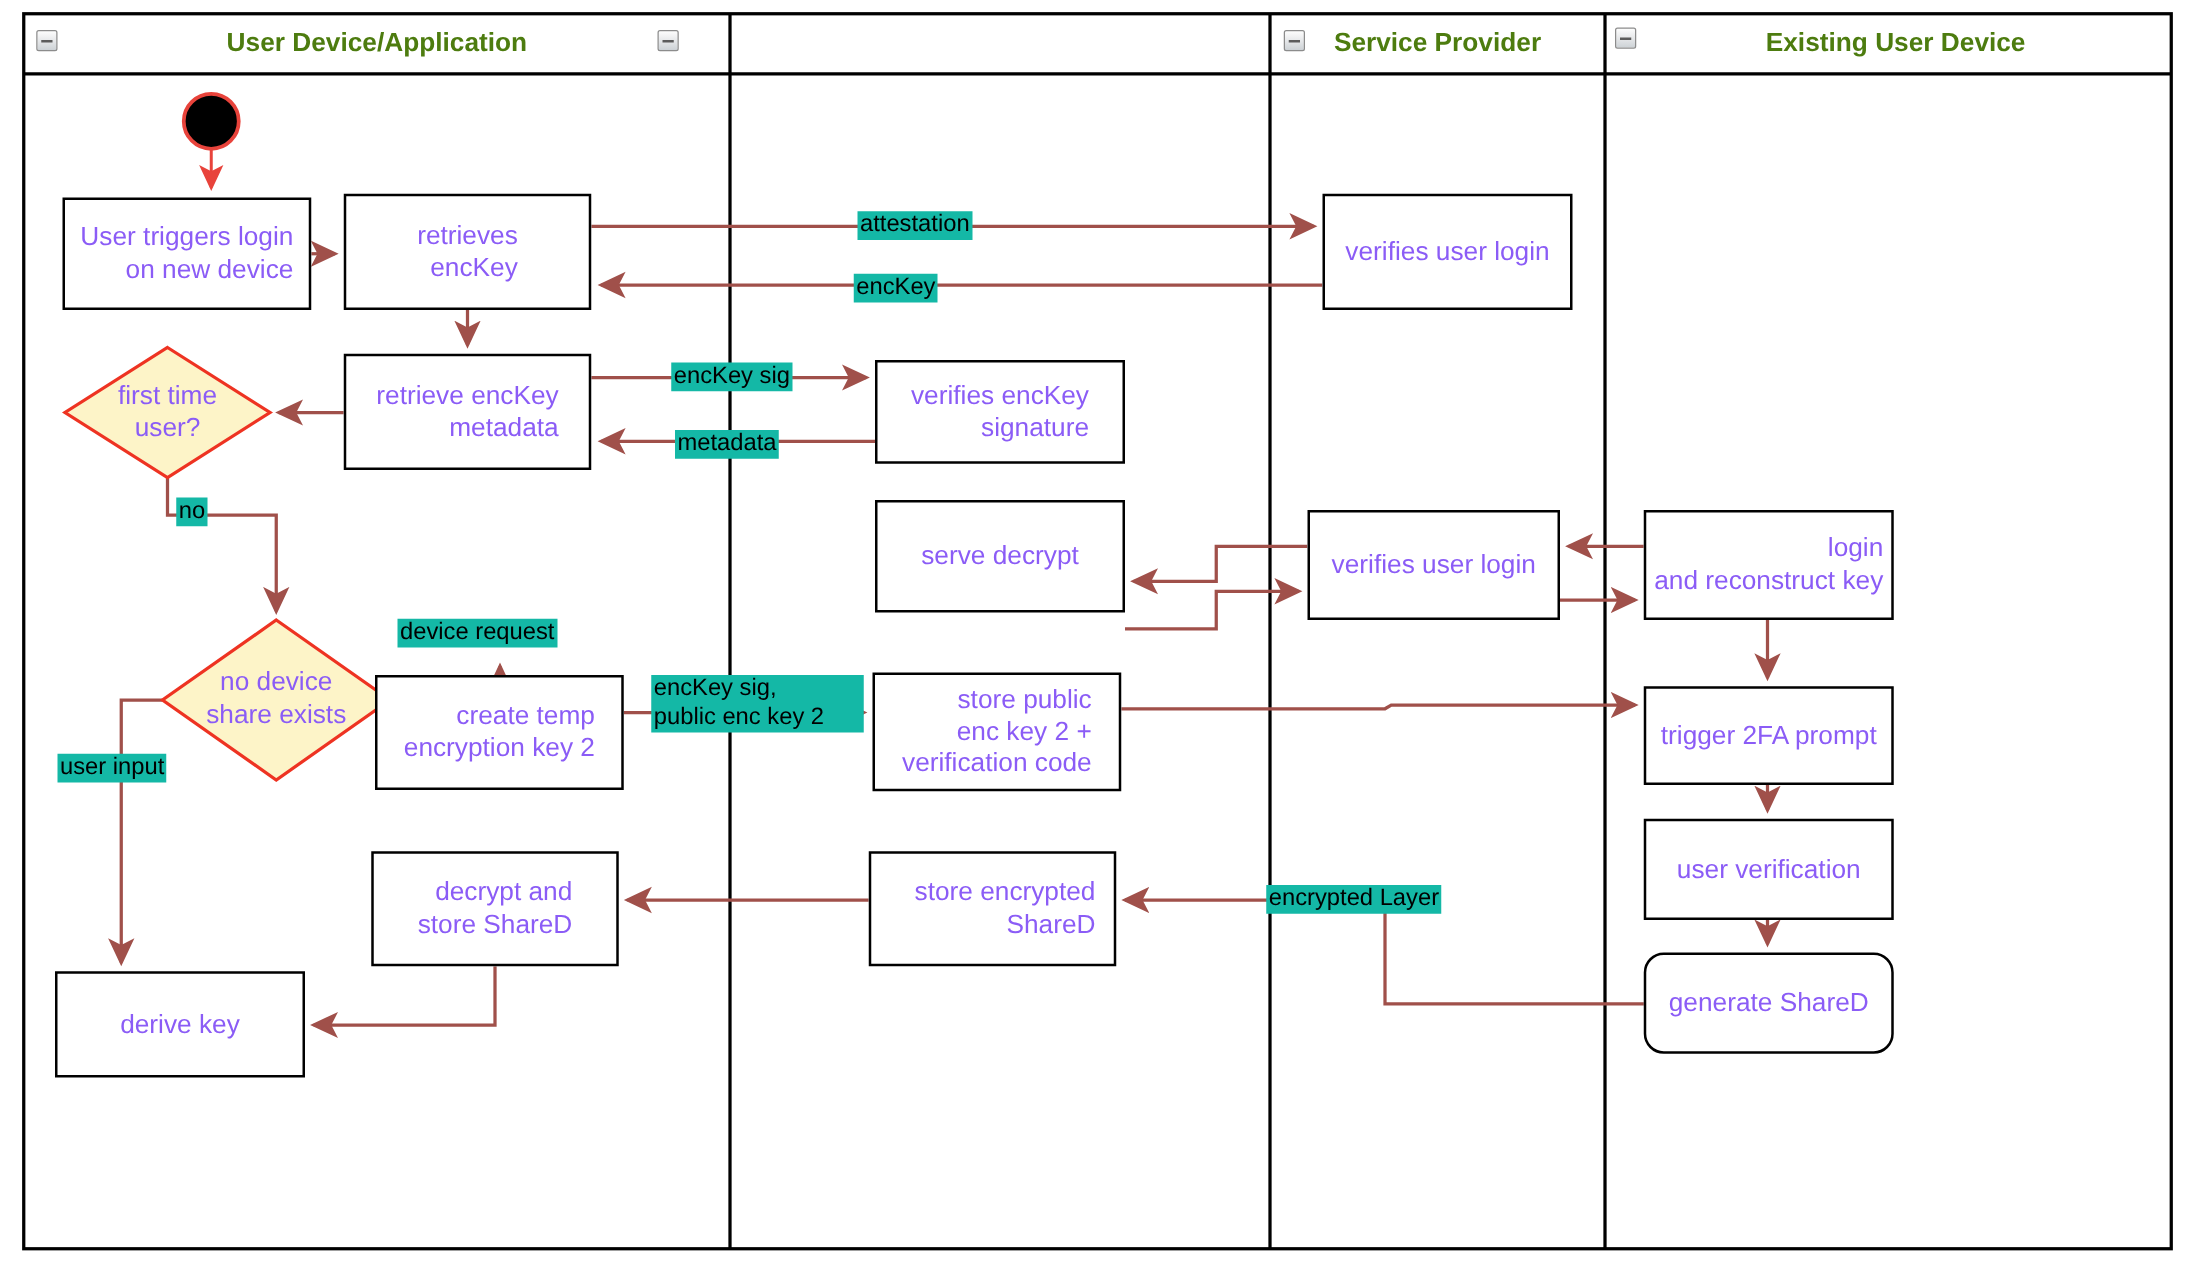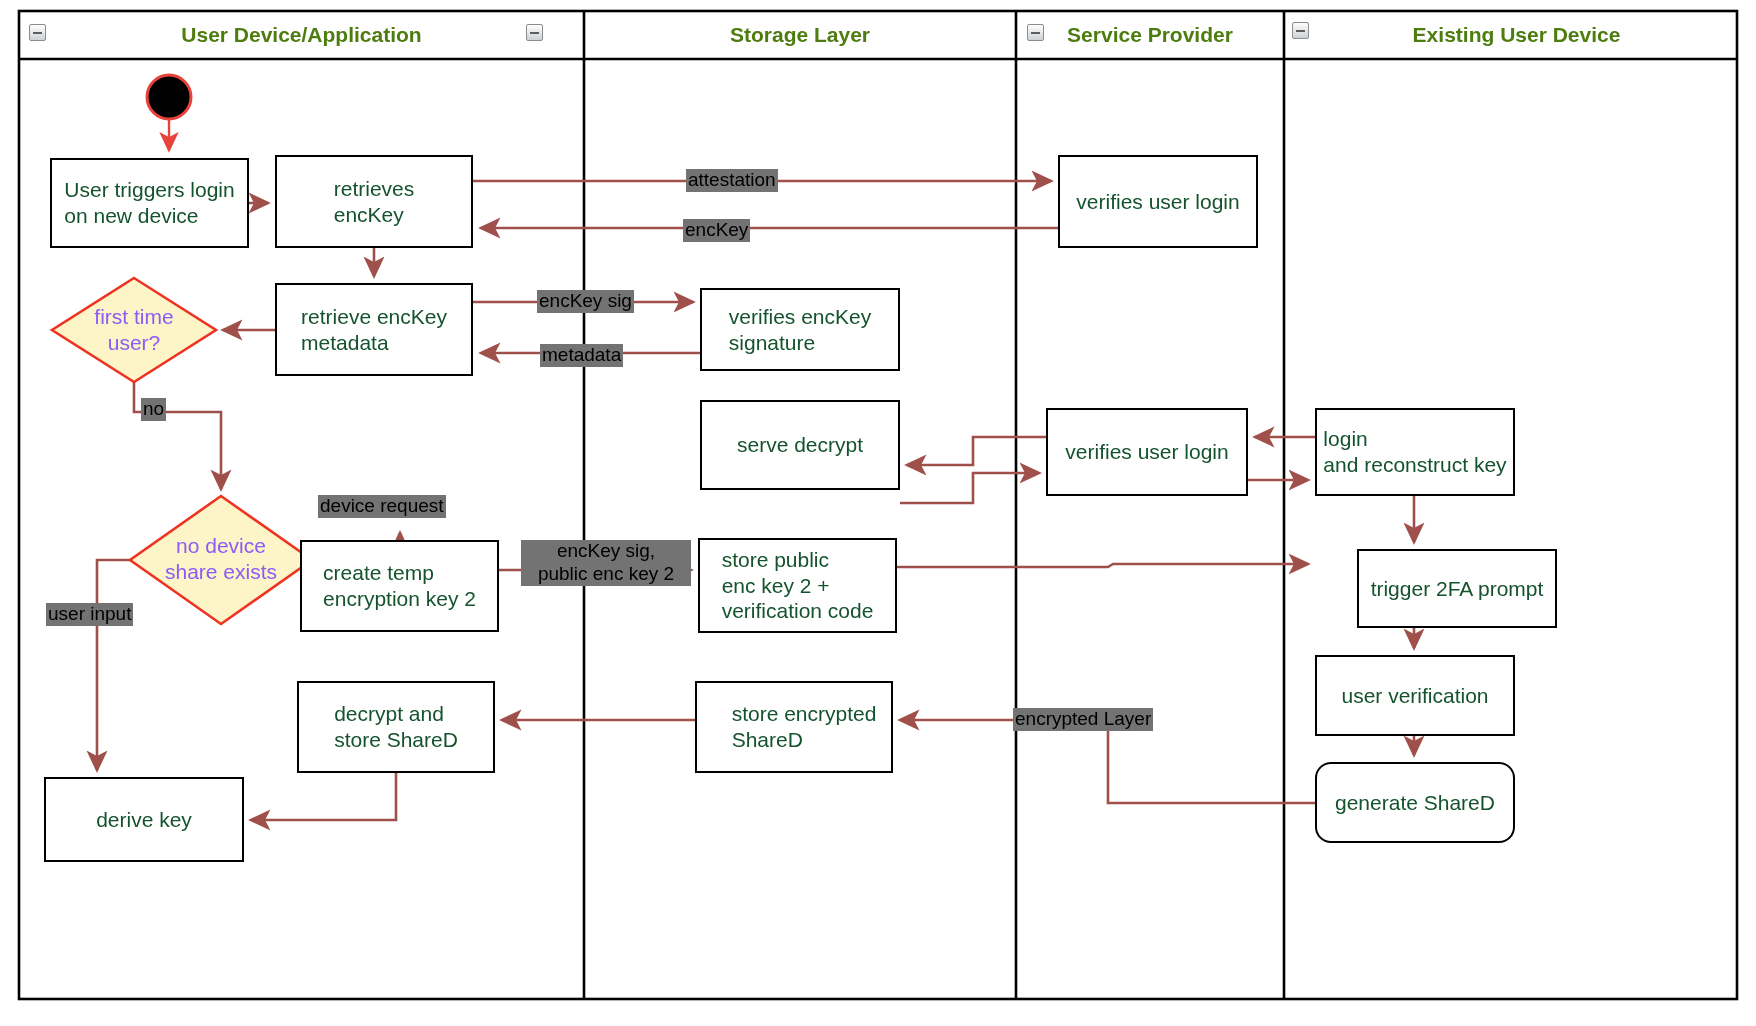--- a/index.html
+++ b/index.html
@@ -52,37 +52,37 @@
     top: 7px;
     height: 2px;
     background: #5c5c5c;
   }
   .node {
     position: absolute;
     box-sizing: border-box;
     display: flex;
     align-items: center;
     justify-content: center;
-    text-align: left;
-    color: #14532d;
+    text-align: right;
+    color: #8b5cf6;
     font-size: 21px;
     line-height: 1.22;
     white-space: pre-line;
   }
   .node.activity {
     border: 2.5px solid #000000;
     background: #ffffff;
   }
   .edge-label {
     position: absolute;
     font-size: 19px;
     color: #000000;
-    background: #737373;
+    background: #14b8a6;
     white-space: pre-line;
-    text-align: center;
+    text-align: left;
     line-height: 1.2;
     padding: 0 2px;
     box-sizing: border-box;
   }
   .diamond-label {
     position: absolute;
     font-size: 21px;
     color: #8b5cf6;
     text-align: center;
     line-height: 1.22;
@@ -163,21 +163,20 @@
     </g>
     <g>
       <polygon points="221,496 312,560 221,624 130,560" fill="#fdf4c8" stroke="#ee3322" stroke-width="2.6"></polygon>
     </g>
   </svg>
 
   <div class="collapse-icon" style="left:29px; top:24px;"></div>
   <div class="lane-title" style="left:19px; width:565px; height:48px; top:11px;">User Device/Application</div>
 
   <div class="collapse-icon" style="left:526px; top:24px;"></div>
-  <div class="lane-title" style="left:584px; width:432px; height:48px; top:11px;">Storage Layer</div>
 
   <div class="collapse-icon" style="left:1027px; top:24px;"></div>
   <div class="lane-title" style="left:1016px; width:268px; height:48px; top:11px;">Service Provider</div>
 
   <div class="collapse-icon" style="left:1292px; top:22px;"></div>
   <div class="lane-title" style="left:1296px; width:441px; height:48px; top:11px;">Existing User Device</div>
 
   <div class="node activity" style="left:50px; top:158px; width:199px; height:90px;">User triggers login
 on new device</div>
 
@@ -207,21 +206,21 @@
   <div class="node activity" style="left:695px; top:681px; width:198px; height:92px;padding-left:20px;">store encrypted
 ShareD</div>
 
   <div class="node activity" style="left:1058px; top:155px; width:200px; height:93px;">verifies user login</div>
 
   <div class="node activity" style="left:1046px; top:408px; width:202px; height:88px;">verifies user login</div>
 
   <div class="node activity" style="left:1315px; top:408px; width:200px; height:88px;">login
 and reconstruct key</div>
 
-  <div class="node activity" style="left:1315px; top:549px; width:200px; height:79px;margin-left:42px;">trigger 2FA prompt</div>
+  <div class="node activity" style="left:1315px; top:549px; width:200px; height:79px;">trigger 2FA prompt</div>
 
   <div class="node activity" style="left:1315px; top:655px; width:200px; height:81px;">user verification</div>
 
   <div class="node activity" style="left:1315px; top:762px; width:200px; height:81px;border-radius:16px;">generate ShareD</div>
 
   <div class="diamond-label" style="left:56px; top:300px; width:156px; height:60px;">first time
 user?</div>
 
   <div class="diamond-label" style="left:135px; top:528px; width:172px; height:62px;">no device
 share exists</div>

